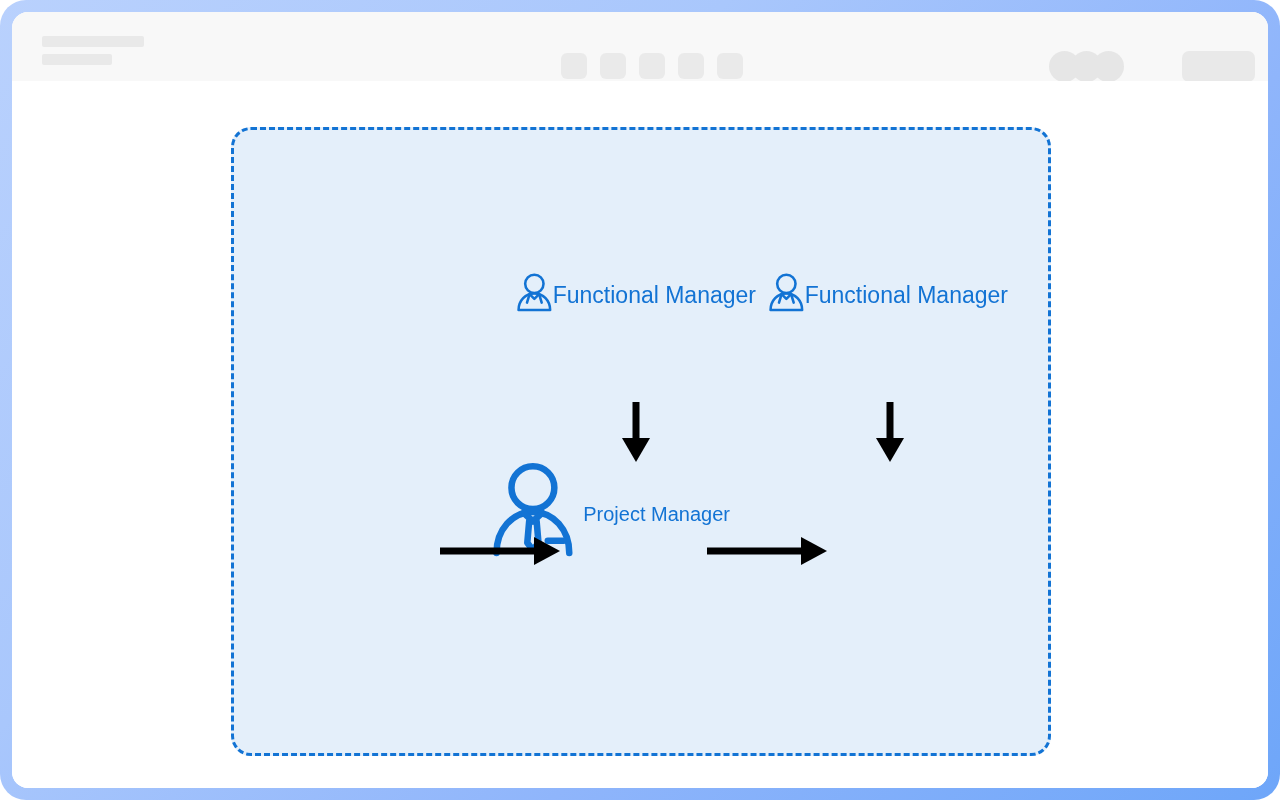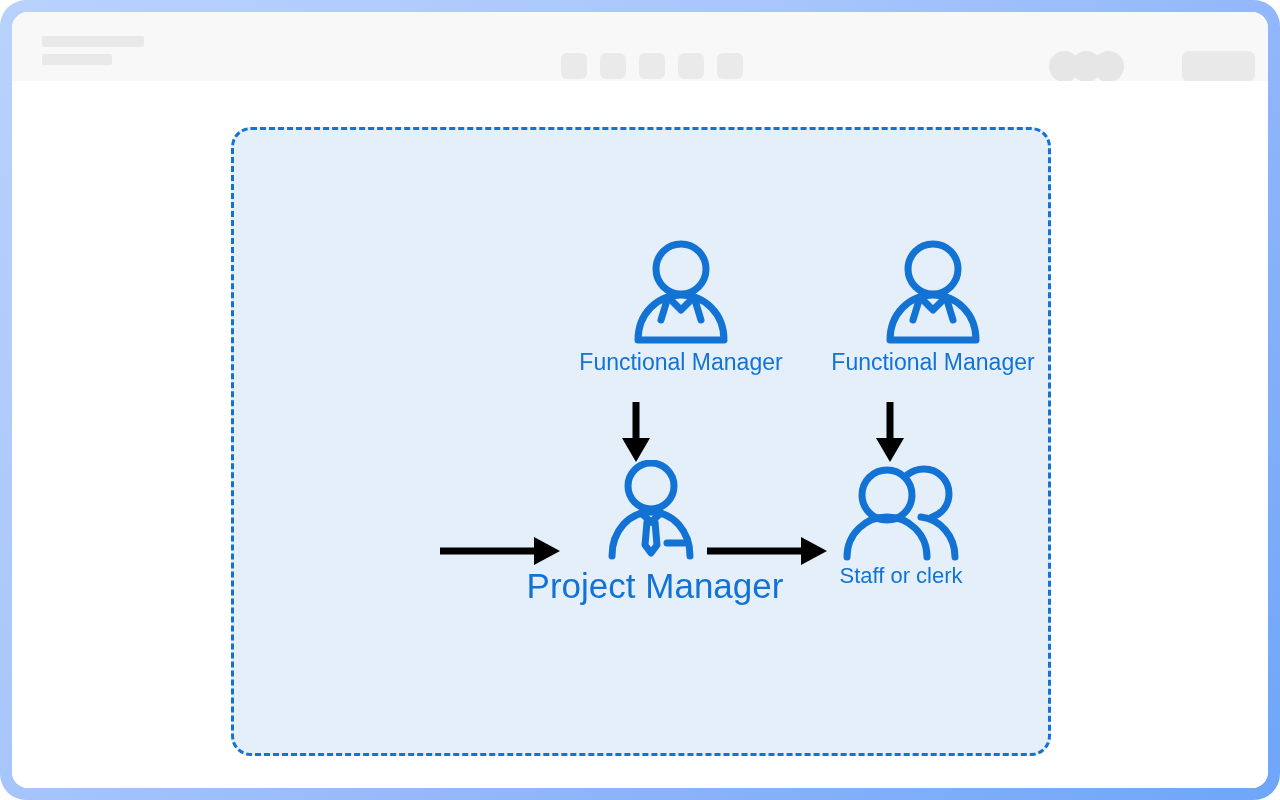--- a/index.html
+++ b/index.html
@@ -114,41 +114,40 @@
     height: 629px;
     background: #e4effa;
     border: 3px dashed #1273d4;
     border-radius: 20px;
   }
 
   
   .node {
     position: absolute;
     display: flex;
-    flex-direction: column;
+    flex-direction: row;
     align-items: center;
-    margin-left: 45px;
   }
   .node-label {
     color: #1273d4;
     white-space: nowrap;
     line-height: 1;
   }
   .node-icon { display: block; }
 
   
   #node-functional-manager-1 { left: 282px; top: 110px; width: 240px; }
   #node-functional-manager-2 { left: 534px; top: 110px; width: 240px; }
   #node-project-manager     { left: 256px; top: 330px; width: 240px; }
   #node-staff-or-clerk      { left: 502px; top: 335px; width: 240px; }
   #node-staff-member        { left: 770px; top: 335px; width: 240px; }
 
   #node-functional-manager-1 .node-label,
   #node-functional-manager-2 .node-label { font-size: 23px; margin-top: 6px; }
-  #node-project-manager .node-label { font-size: 35px; margin-top: 6px; }
+  #node-project-manager .node-label { font-size: 20px; margin-top: 6px; }
   #node-staff-or-clerk .node-label,
   #node-staff-member .node-label { font-size: 22px; margin-top: 4px; }
 
   
   .arrow { position: absolute; }
   #arrow-fm1-to-staff   { left: 382px; top: 272px; }
   #arrow-fm2-to-member  { left: 636px; top: 272px; }
   #arrow-pm-to-staff    { left: 206px; top: 403px; }
   #arrow-staff-to-member{ left: 473px; top: 403px; }
 </style>
@@ -227,29 +226,20 @@
             <line x1="62" y1="83" x2="79" y2="83" stroke="#1273d4" stroke-width="7" stroke-linecap="round"></line>
           </svg>
           <div class="node-label">Project Manager</div>
         </div>
 
         <svg class="arrow" id="arrow-pm-to-staff" width="122" height="36" viewBox="0 0 122 36">
           <line x1="0" y1="18" x2="98" y2="18" stroke="#000000" stroke-width="7"></line>
           <polygon points="94,4 94,32 120,18" fill="#000000"></polygon>
         </svg>
 
-        <div class="node" id="node-staff-or-clerk">
-          <svg class="node-icon" width="124" height="96" viewBox="0 0 124 96" fill="none">
-            <circle cx="48" cy="30" r="25" stroke="#1273d4" stroke-width="7"></circle>
-            <path d="M8 92 C8 69 26 52 48 52 C70 52 88 69 88 92" stroke="#1273d4" stroke-width="7" stroke-linecap="round" fill="none"></path>
-            <path d="M68 10 C73 6 79 4 85 4 C99 4 110 15 110 29 C110 40 103 49 93 52" stroke="#1273d4" stroke-width="7" stroke-linecap="round" fill="none"></path>
-            <path d="M82 52 C101 54 116 71 116 92" stroke="#1273d4" stroke-width="7" stroke-linecap="round" fill="none"></path>
-          </svg>
-          <div class="node-label">Staff or clerk</div>
-        </div>
 
         <svg class="arrow" id="arrow-staff-to-member" width="122" height="36" viewBox="0 0 122 36">
           <line x1="0" y1="18" x2="98" y2="18" stroke="#000000" stroke-width="7"></line>
           <polygon points="94,4 94,32 120,18" fill="#000000"></polygon>
         </svg>
 
 
       </div>
     </div>
 

